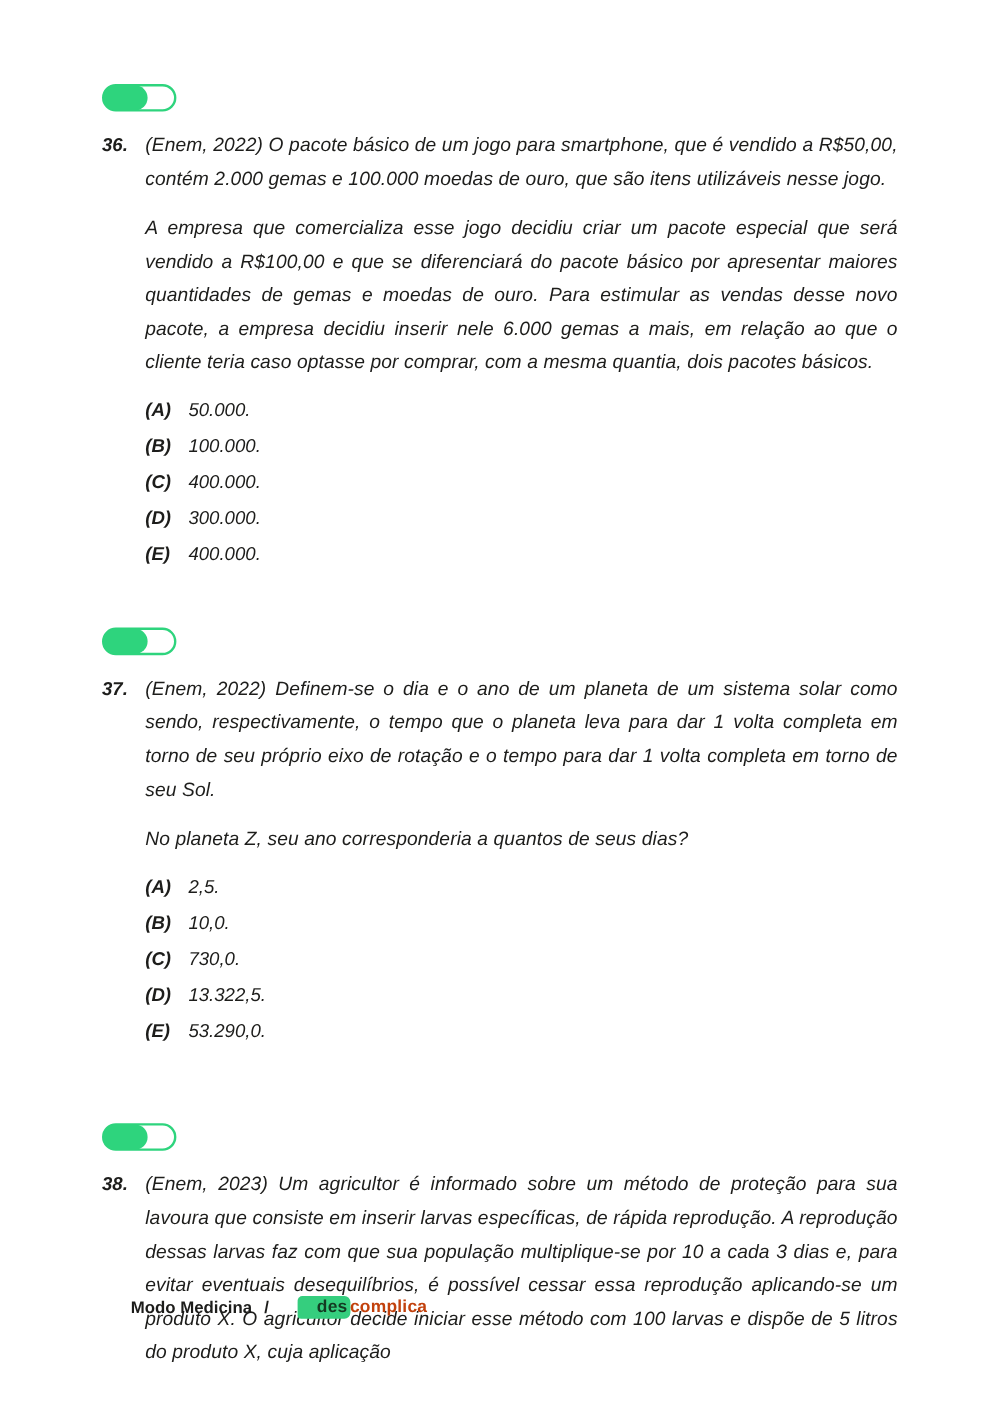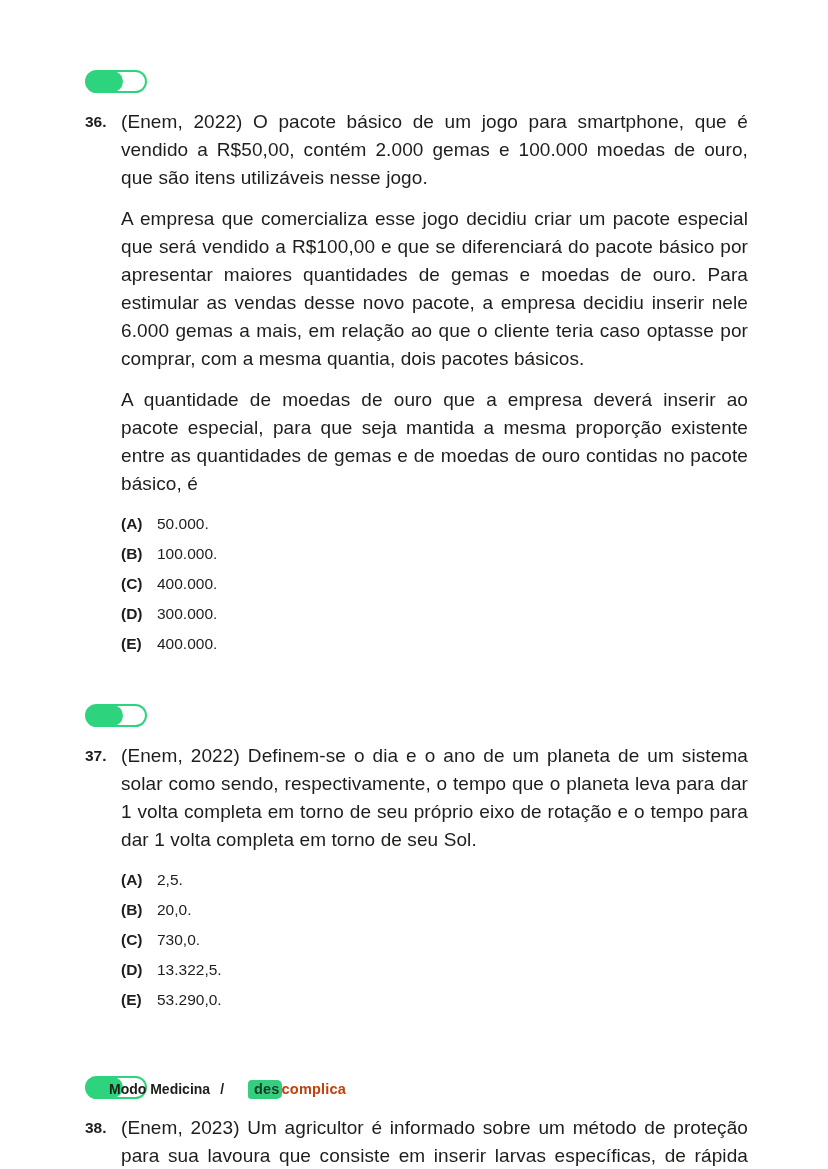--- a/index.html
+++ b/index.html
@@ -34,30 +34,31 @@
     width: 64%;
     background: #2ed47d;
     border-radius: 12px;
   }
   
   .question-block { margin-bottom: 0; }
   .question-block + .question-block { margin-top: 40px; }
   .question {
     display: flex;
     align-items: flex-start;
+    font-style: italic;
   }
   .qnum {
     flex: 0 0 36px;
     font-weight: bold;
     font-size: 15.5px;
     line-height: 28px;
   }
   .qbody { flex: 1 1 auto; }
   .qbody p {
-    font-size: 19px;
+    font-size: 16px;
     line-height: 28px;
     text-align: justify;
     margin-bottom: 13px;
     letter-spacing: 0.1px;
   }
   .qbody p:last-of-type { margin-bottom: 0; }
   
   .options {
     list-style: none;
     margin-top: 16px;
@@ -97,40 +98,39 @@
     display: inline-flex;
     align-items: center;
     font-weight: bold;
     font-size: 14.5px;
     letter-spacing: 0.2px;
   }
   .logo .logo-badge {
     background: #35ce7e;
     color: #143a22;
     border-radius: 4px 5px 5px 3px;
-    padding: 2px 2px 3px 6px;
+    padding: 2px 2px 3px 16px;
     line-height: 1;
   }
   .logo .logo-rest { color: #c2410c; }
 </style>
 </head>
 <body>
 
 <div class="page">
 
   <section class="question-block">
     <div class="toggle">
       <div class="toggle-fill"></div>
     </div>
     <div class="question">
       <div class="qnum">36.</div>
       <div class="qbody">
         <p>(Enem, 2022) O pacote básico de um jogo para smartphone, que é vendido a R$50,00, contém 2.000 gemas e 100.000 moedas de ouro, que são itens utilizáveis nesse jogo.</p>
         <p>A empresa que comercializa esse jogo decidiu criar um pacote especial que será vendido a R$100,00 e que se diferenciará do pacote básico por apresentar maiores quantidades de gemas e moedas de ouro. Para estimular as vendas desse novo pacote, a empresa decidiu inserir nele 6.000 gemas a mais, em relação ao que o cliente teria caso optasse por comprar, com a mesma quantia, dois pacotes básicos.</p>
-        <p>A quantidade de moedas de ouro que a empresa deverá inserir ao pacote especial, para que seja mantida a mesma proporção existente entre as quantidades de gemas e de moedas de ouro contidas no pacote básico, é</p>
         <ul class="options">
           <li>
             <span class="letter">(A)</span>
             <span>50.000.</span>
           </li>
           <li>
             <span class="letter">(B)</span>
             <span>100.000.</span>
           </li>
           <li>
@@ -151,28 +151,29 @@
   </section>
 
   <section class="question-block">
     <div class="toggle">
       <div class="toggle-fill"></div>
     </div>
     <div class="question">
       <div class="qnum">37.</div>
       <div class="qbody">
         <p>(Enem, 2022) Definem-se o dia e o ano de um planeta de um sistema solar como sendo, respectivamente, o tempo que o planeta leva para dar 1 volta completa em torno de seu próprio eixo de rotação e o tempo para dar 1 volta completa em torno de seu Sol.</p>
+        <p>No planeta Z, seu ano corresponderia a quantos de seus dias?</p>
         <ul class="options">
           <li>
             <span class="letter">(A)</span>
             <span>2,5.</span>
           </li>
           <li>
             <span class="letter">(B)</span>
-            <span>20,0.</span>
+            <span>10,0.</span>
           </li>
           <li>
             <span class="letter">(C)</span>
             <span>730,0.</span>
           </li>
           <li>
             <span class="letter">(D)</span>
             <span>13.322,5.</span>
           </li>
           <li>

